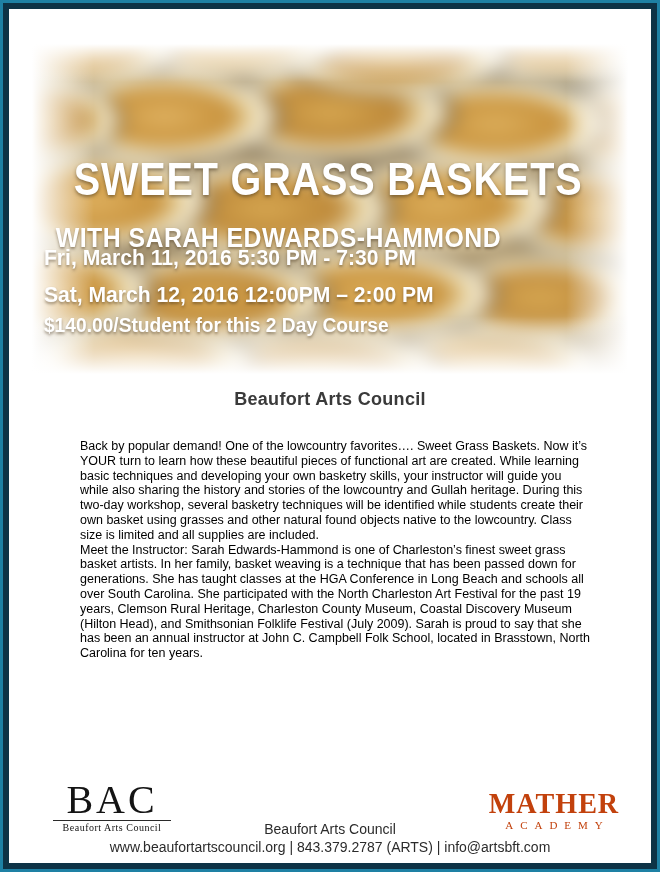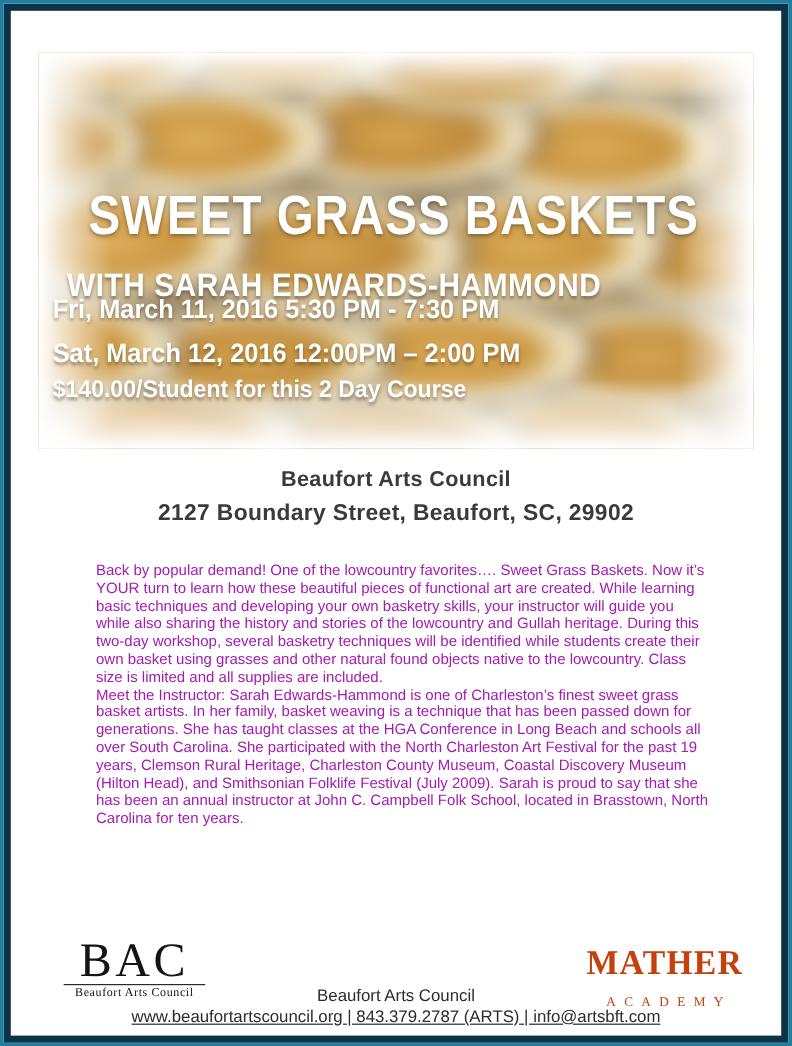--- a/index.html
+++ b/index.html
@@ -122,24 +122,24 @@
     color: #3a3a3a; letter-spacing: 0.3px;
   }
   .venue-address {
     position: absolute; top: 417px; left: 0; width: 100%;
     text-align: center; font-size: 19px; font-weight: bold;
     color: #3a3a3a; letter-spacing: 0.3px;
   }
 
   
   .body-text {
-    position: absolute; top: 468px; left: 80px;
+    position: absolute; top: 439px; left: 80px;
     width: 510px;
     font-size: 12.5px; line-height: 14.8px;
-    color: #a21caf;
+    color: #000000;
   }
   .body-text p { margin: 0; }
 
   
   .bac-logo {
     position: absolute; left: 46px; top: 780px;
     width: 132px; text-align: center;
     color: #141414;
   }
   .bac-logo .acronym {
@@ -161,30 +161,30 @@
     color: #c2410c;
   }
   .mather-logo .name {
     font-family: "Liberation Serif", serif;
     font-size: 29px; font-weight: bold; line-height: 1;
     letter-spacing: 1px; transform: scaleX(0.97);
   }
   .mather-logo .subname {
     font-family: "Liberation Serif", serif;
     font-size: 11px; letter-spacing: 7px;
-    margin-top: 11px; padding-left: 7px; 
+    margin-top: 1px; padding-left: 7px; 
   }
 
   .footer-org {
     position: absolute; top: 821px; left: 0; width: 100%;
     text-align: center; font-size: 14px; color: #2b2b2b;
   }
   .footer-contact {
     position: absolute; top: 839px; left: 0; width: 100%;
-    text-align: center; font-size: 14px; color: #2b2b2b; text-decoration: underline;
+    text-align: center; font-size: 14px; color: #2b2b2b;
   }
 </style>
 </head>
 <body>
 
 <div class="page">
 
   <div class="hero-photo">
     <div class="photo-blur"></div>
     <div class="photo-fade"></div>
@@ -192,21 +192,20 @@
 
   <div class="hero-text">
     <div class="hero-title">SWEET GRASS BASKETS</div>
     <div class="hero-subtitle">WITH SARAH EDWARDS-HAMMOND</div>
     <div class="hero-date line1">Fri, March 11, 2016 5:30 PM - 7:30 PM</div>
     <div class="hero-date line2">Sat, March 12, 2016 12:00PM – 2:00 PM</div>
     <div class="hero-price">$140.00/Student for this 2 Day Course</div>
   </div>
 
   <div class="venue-name">Beaufort Arts Council</div>
-  <div class="venue-address">2127 Boundary Street, Beaufort, SC, 29902</div>
 
   <div class="body-text">
     <p>Back by popular demand! One of the lowcountry favorites…. Sweet Grass Baskets. Now it’s YOUR turn to learn how these beautiful pieces of functional art are created. While learning basic techniques and developing your own basketry skills, your instructor will guide you while also sharing the history and stories of the lowcountry and Gullah heritage. During this two-day workshop, several basketry techniques will be identified while students create their own basket using grasses and other natural found objects native to the lowcountry. Class size is limited and all supplies are included.</p>
     <p>Meet the Instructor: Sarah Edwards-Hammond is one of Charleston’s finest sweet grass basket artists. In her family, basket weaving is a technique that has been passed down for generations. She has taught classes at the HGA Conference in Long Beach and schools all over South Carolina. She participated with the North Charleston Art Festival for the past 19 years, Clemson Rural Heritage, Charleston County Museum, Coastal Discovery Museum (Hilton Head), and Smithsonian Folklife Festival (July 2009). Sarah is proud to say that she has been an annual instructor at John C. Campbell Folk School, located in Brasstown, North Carolina for ten years.</p>
   </div>
 
   <div class="bac-logo">
     <div class="acronym">BAC</div>
     <div class="rule"></div>
     <div class="caption">Beaufort Arts Council</div>

